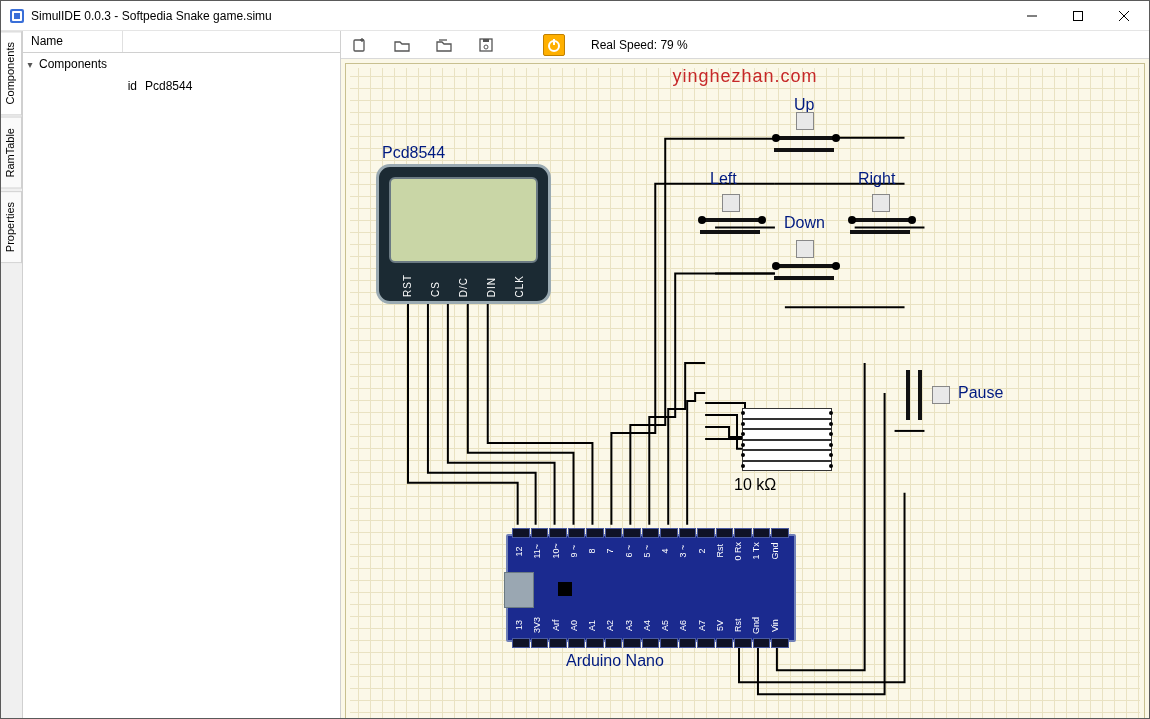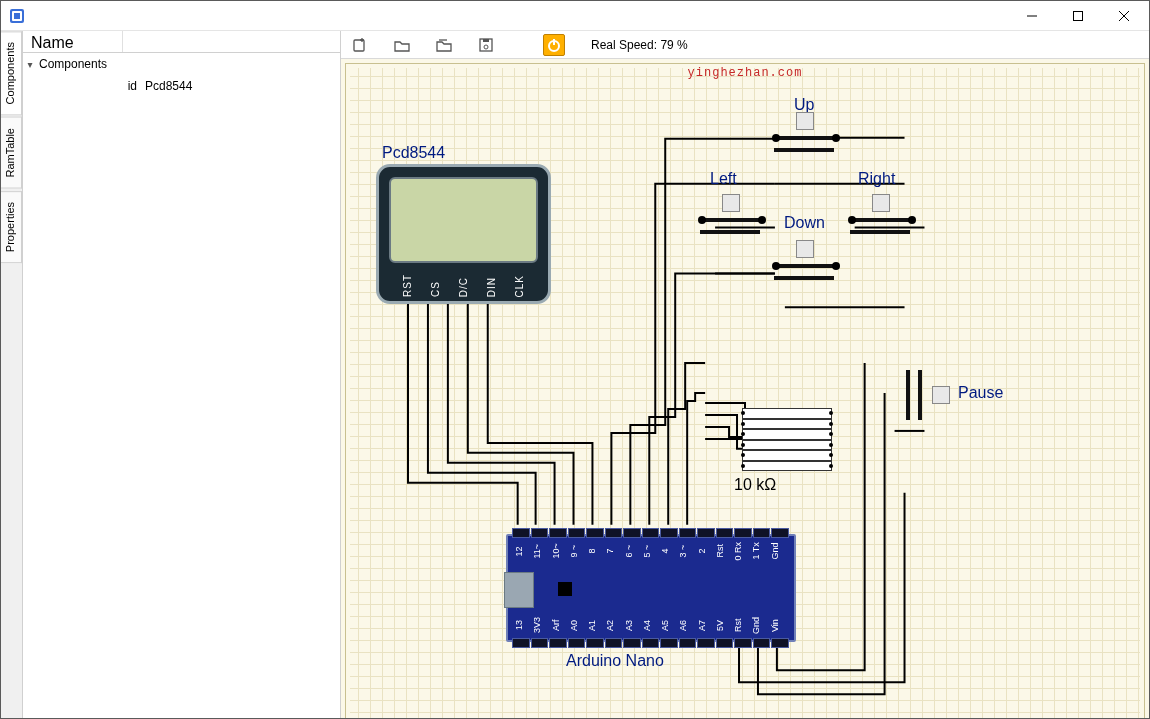--- a/index.html
+++ b/index.html
@@ -14,21 +14,21 @@
   .winbtn svg { width:10px; height:10px; }
 
   
   .workarea { display:flex; height:calc(100% - 30px); }
 
   .vtabs { width:22px; display:flex; flex-direction:column; border-right:1px solid #d0d0d0; background:#f0f0f0; }
   .vtab { flex:0 0 auto; writing-mode:vertical-rl; transform:rotate(180deg); font-size:11px; padding:10px 3px; text-align:center; border:1px solid #d0d0d0; border-right:none; background:#fafafa; margin-bottom:2px; cursor:pointer; }
   .vtab.active { background:#fff; }
 
   .sidepanel { width:318px; border-right:1px solid #d0d0d0; display:flex; flex-direction:column; background:#fff; }
-  .grid-head { display:flex; height:22px; border-bottom:1px solid #d0d0d0; font-size:16px; }
+  .grid-head { display:flex; height:22px; border-bottom:1px solid #d0d0d0; font-size:12px; }
   .grid-head .col { padding:3px 8px; border-right:1px solid #e0e0e0; }
   .grid-head .col.name { width:100px; }
   .grid-head .col.value { flex:1; }
   .grid-rows { font-size:12px; }
   .row { display:flex; height:22px; align-items:center; }
   .row .chev { width:14px; text-align:center; color:#555; font-size:10px; }
   .row .k { width:86px; padding-left:2px; }
   .row .v { flex:1; padding-left:8px; }
   .row.indent .k { padding-left:18px; width:100px;text-align:right; }
   .row.sel { background:#0078d7; color:#fff; }
@@ -47,21 +47,21 @@
     background-color:#fbf8e8;
     background-image:
       linear-gradient(#e9e2c2 1px, transparent 1px),
       linear-gradient(90deg,#e9e2c2 1px, transparent 1px),
       linear-gradient(#d8cf9f 1px, transparent 1px),
       linear-gradient(90deg,#d8cf9f 1px, transparent 1px);
     background-size:12px 12px,12px 12px,96px 96px,96px 96px;
     border:1px solid #c8c090;
     box-shadow:0 0 0 4px #fbf8e8 inset;
   }
-  .canvas .watermark { position:absolute; top:2px; left:50%; transform:translateX(-50%); color:#c62828; font-family:Liberation Mono, monospace; font-size:12px; letter-spacing:1px; }
+  .canvas .watermark { position:absolute; top:2px; left:50%; transform:translateX(-50%); color:#c62828; font-family:Liberation Sans, sans-serif; font-size:18px; letter-spacing:1px; }
   .lbl { position:absolute; font-size:16px; color:#001a80; font-family:Tahoma,sans-serif; }
   .lbl.black { color:#000; }
 
   
   .lcd-frame { position:absolute; width:175px; height:140px; background:#1b2a33; border:3px solid #9aaab2; border-radius:14px; }
   .lcd-screen { position:absolute; left:10px; top:10px; right:10px; height:86px; background:#c9d6a6; border:2px solid #6b7a83; border-radius:6px; }
   .lcd-pins { position:absolute; left:14px; right:14px; bottom:4px; height:32px; display:flex; justify-content:space-around; align-items:flex-end; }
   .lcd-pins span { color:#fdfdfd; font-size:10px; writing-mode:vertical-rl; transform:rotate(180deg); letter-spacing:1px; }
 
   
@@ -98,20 +98,21 @@
 <body>
 
 <div class="titlebar">
   <span class="app-icon">
     <svg viewBox="0 0 16 16">
         <rect x="1" y="1" width="14" height="14" fill="#3a6fd8" rx="2"></rect>
         <rect x="3" y="3" width="10" height="10" fill="#fff" rx="1"></rect>
         <rect x="5" y="5" width="6" height="6" fill="#3a6fd8"></rect>
       </svg>
   </span>
+  <span class="title">SimulIDE 0.0.3  -  Softpedia Snake game.simu</span>
   <span class="spacer"></span>
   <div class="winbtn">
       <svg viewBox="0 0 10 10">
         <path d="M0 5 H10" stroke="#000" stroke-width="1"></path>
       </svg>
     </div>
   <div class="winbtn">
       <svg viewBox="0 0 10 10">
         <rect x="0.5" y="0.5" width="9" height="9" fill="none" stroke="#000" stroke-width="1"></rect>
       </svg>

